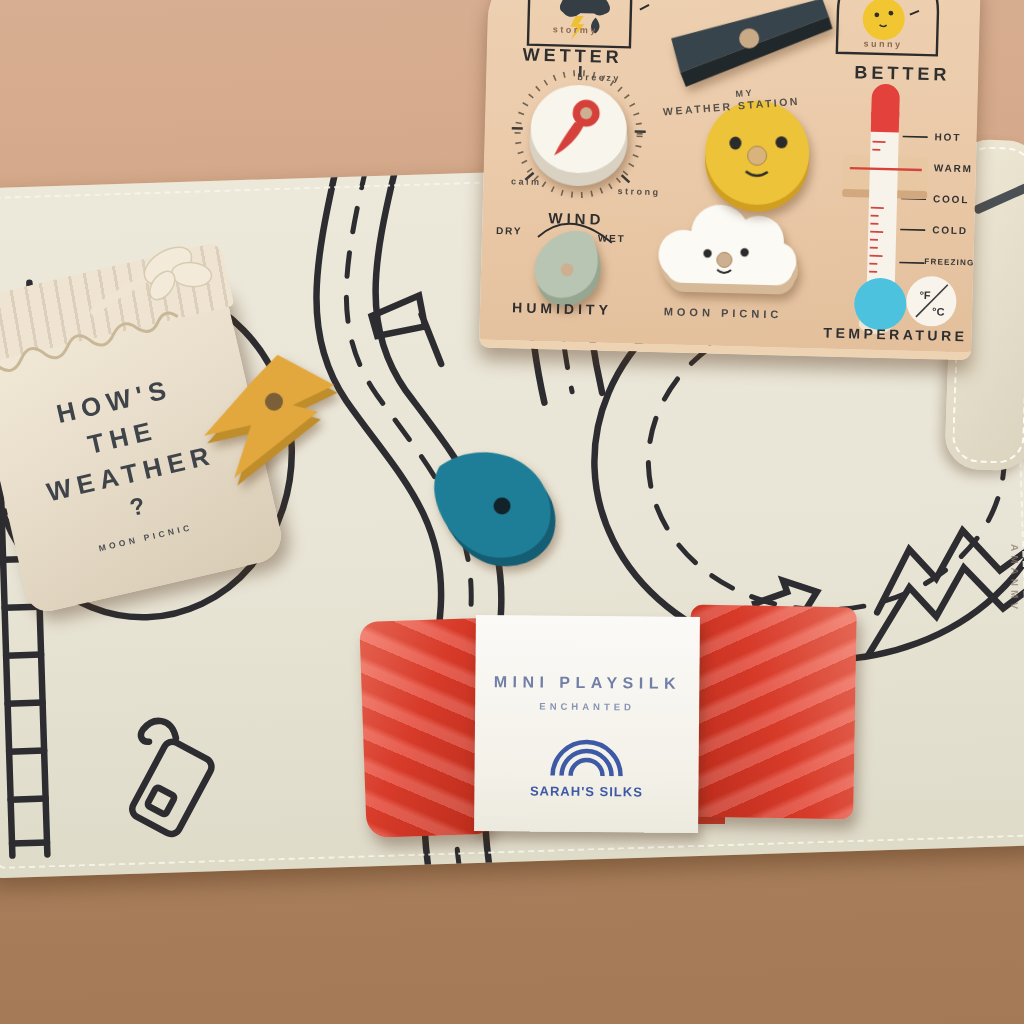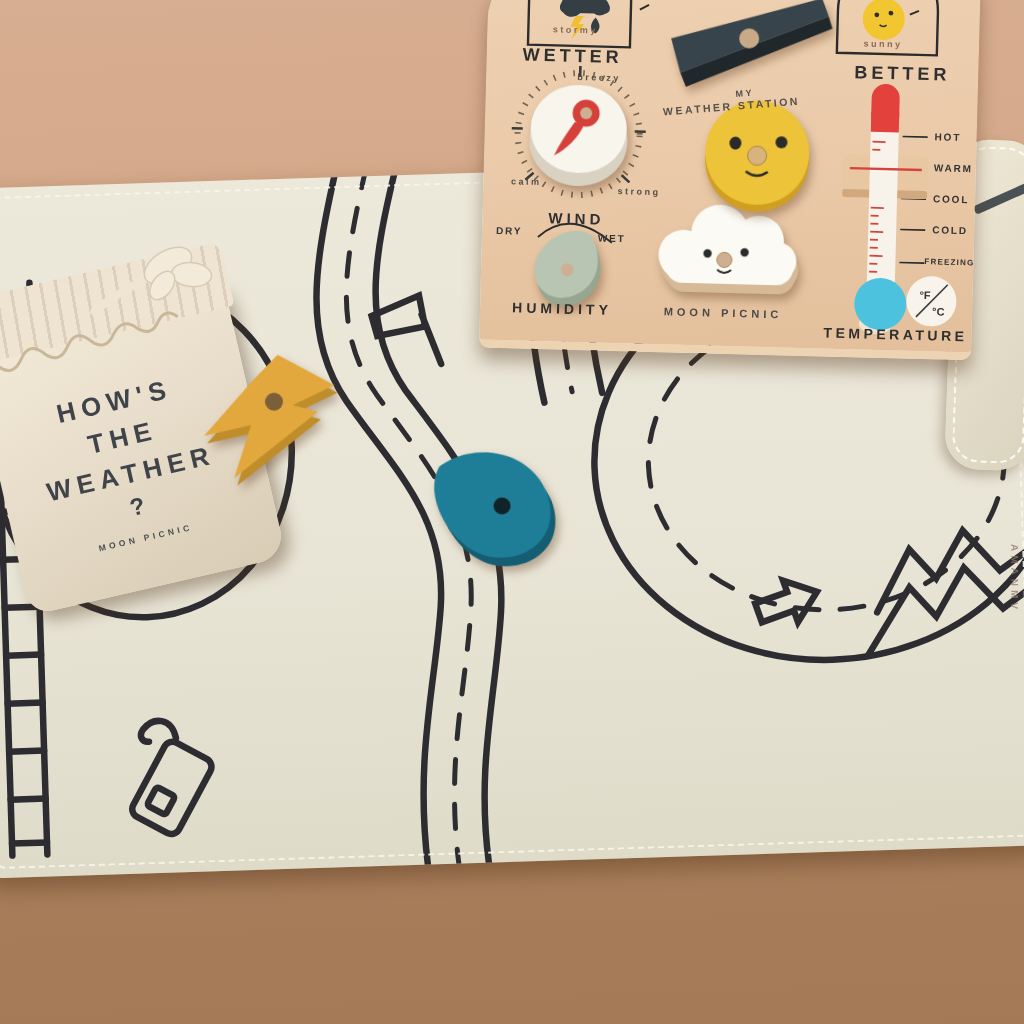--- a/index.html
+++ b/index.html
@@ -136,20 +136,39 @@
     <polygon points="88,4 140,42 96,56 120,66 28,120 52,70 4,74 60,26" fill="#e2a83e"></polygon>
     <circle cx="78" cy="50" r="9" fill="#7a5f38"></circle>
   </svg>
 
   <svg class="piece sh" style="left:432px;top:438px;transform:rotate(-6deg);" width="140" height="135" viewBox="0 0 140 135">
     <path d="M16,31 C54,9 108,25 120,69 C130,111 96,135 60,127 C22,119 -6,61 16,31 Z" fill="#155d73"></path>
     <path d="M12,22 C50,0 104,16 116,60 C126,102 92,126 56,118 C18,110 -10,52 12,22 Z" fill="#1e7e98"></path>
     <circle cx="70" cy="68" r="8.5" fill="#112229"></circle>
   </svg>
 
+  <div class="silk">
+    <div class="bundleM"></div>
+    <div class="bundleL">
+        <div class="fold"></div>
+      </div>
+    <div class="bundleR">
+        <div class="fold" style="transform:scaleX(-1);"></div>
+      </div>
+    <div class="label">
+      <div class="t1">MINI PLAYSILK</div>
+      <div class="t2">ENCHANTED</div>
+      <svg style="margin-top:22px;" width="88" height="42" viewBox="0 0 88 42">
+        <path d="M10,42 A34,34 0 0 1 78,42" stroke="#3e5aa6" stroke-width="4.5" fill="none"></path>
+        <path d="M19,42 A25,25 0 0 1 69,42" stroke="#3e5aa6" stroke-width="4.5" fill="none"></path>
+        <path d="M28,42 A16,16 0 0 1 60,42" stroke="#3e5aa6" stroke-width="4.5" fill="none"></path>
+      </svg>
+      <div class="t3">SARAH'S SILKS</div>
+    </div>
+  </div>
 
   <div class="board">
     <svg width="492" height="380" viewBox="0 0 492 380" style="position:absolute;left:0;top:0;">
 
       <g stroke="#2c2c2c" fill="none" stroke-width="2.4">
         <path d="M41,84 V38 Q41,-8 92,-8 Q143,-8 143,40 V84 Z"></path>
         <path d="M350,84 V42 Q350,-4 400,-4 Q450,-4 450,42 V84 Z"></path>
         <path d="M152,46 L161,41 M422,44 L431,40" stroke-width="2"></path>
         <path d="M56,276 Q88,246 130,280" stroke-width="1.8"></path>
         <path d="M418,166 H443 M418,197 H443 M418,228 H443 M418,259 H443 M418,292 H443" stroke-width="1.6"></path>

